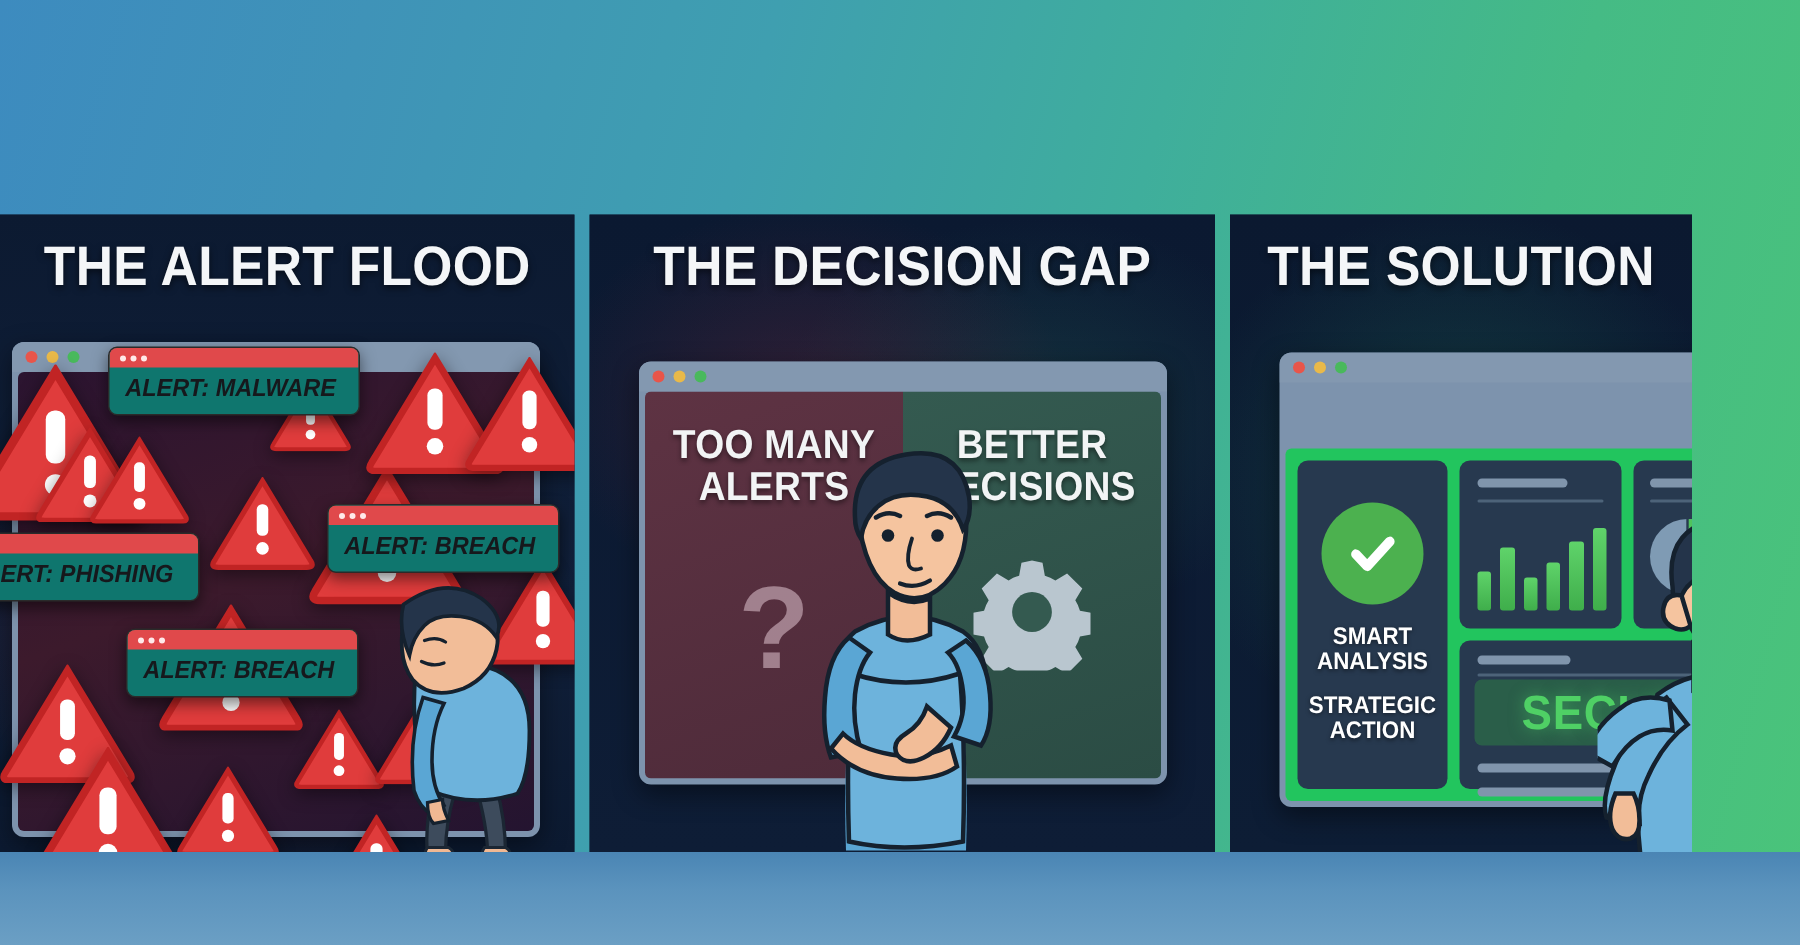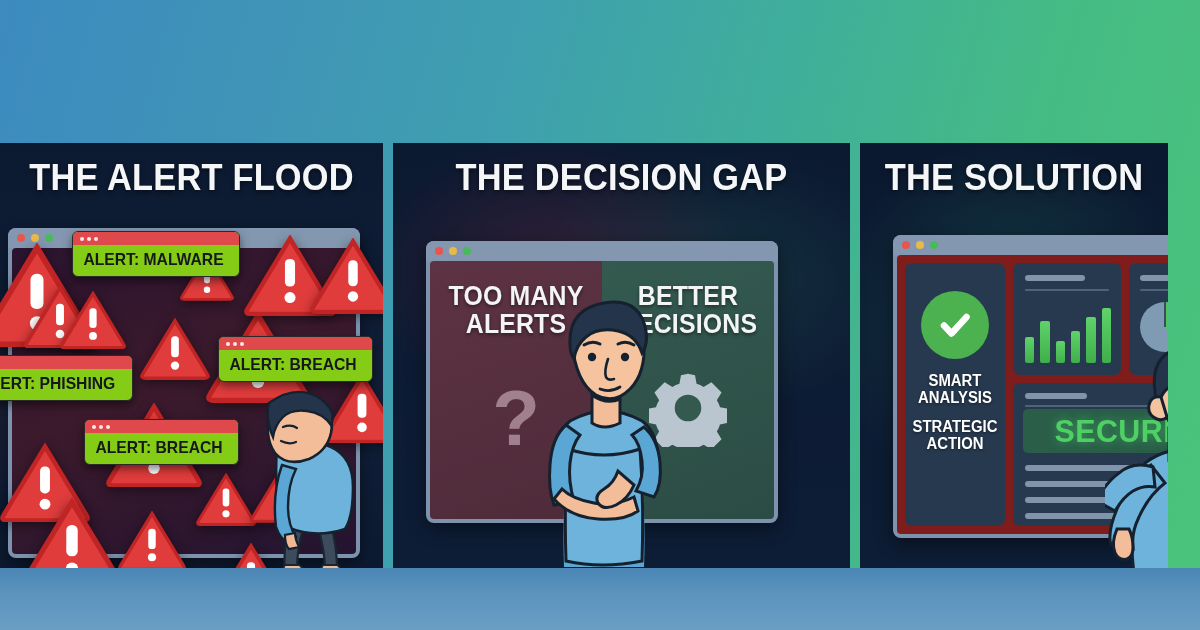--- a/index.html
+++ b/index.html
@@ -16,21 +16,21 @@
   }
   #panels{
     position:absolute; left:0; top:143px; width:1200px; height:425px;
     display:flex; gap:10px;
   }
   .panel{
     position:relative; overflow:hidden;
     background:#0d1b33;
   }
   .panel.p1{ width:383px; }
-  .panel.p2{ width:457px; }
+  .panel.p2{ width:417px; }
   .panel.p3{ width:308px; }
 
   .p1 .glow{
     position:absolute; inset:0;
     background:
       radial-gradient(ellipse 70% 55% at 45% 62%, rgba(150,35,45,.62) 0%, rgba(90,25,40,.30) 45%, rgba(13,27,51,0) 75%),
       linear-gradient(180deg,#0c1a31 0%,#11203a 60%,#0c1a31 100%);
   }
   .p2 .glow{
     position:absolute; inset:0;
@@ -73,21 +73,22 @@
   #p1win{ left:8px; top:85px; width:352px; height:330px; }
   #p1win .winbody{ background:linear-gradient(160deg,#2b1430 0%,#3c1a2c 45%,#241430 100%); }
 
   .tri{ position:absolute; }
   .tri svg{ display:block; filter:drop-shadow(0 3px 6px rgba(0,0,0,.45)); }
 
   .alertcard{
     position:absolute; border-radius:6px; overflow:hidden;
     box-shadow:0 4px 10px rgba(0,0,0,.5);
     border:1.5px solid #2a2a2a;
-    background:#84cc16;
+    background:#0f766e;
+    font-style:italic;
   }
   .alertcard .bar{
     height:13px; background:#e0494b; display:flex; align-items:center; gap:3px; padding-left:7px;
   }
   .alertcard .bar i{ width:4px;height:4px;border-radius:50%;background:#ffe9e9; display:block;}
   .alertcard .txt{
     padding:5px 11px 7px; font-weight:bold; font-size:16.5px; color:#16181c;
     white-space:nowrap; transform:scaleX(.95); transform-origin:left center;
     font-family:"Liberation Sans", sans-serif;
   }
@@ -104,21 +105,21 @@
     transform:scaleX(.92); letter-spacing:.2px;
   }
   #qmark{
     position:absolute; left:50%; top:112px; transform:translateX(-50%);
     font-size:78px; font-weight:bold; color:rgba(224,196,207,.55);
   }
   #gear{ position:absolute; left:50%; top:108px; transform:translateX(-50%); }
 
   
   #p3win{ left:33px; top:92px; width:345px; height:303px; }
-  #p3win .winbody{ background:#7f1d1d; padding:8px; }
+  #p3win .winbody{ background:#22c55e; padding:8px;margin-top:44px; }
   .card{ background:#27394f; border-radius:7px; position:absolute; }
   #c-check{ left:8px; top:8px; width:100px; bottom:8px; }
   #c-bars{ left:116px; top:8px; width:108px; height:112px; }
   #c-pie{ left:232px; top:8px; width:97px; height:112px; }
   #c-secure{ left:116px; top:128px; right:8px; bottom:8px; }
   .skel{ height:6px; border-radius:3px; background:#8095ac; }
   .skel.dim{ background:#4d6379; }
   .checkcirc{
     position:absolute; left:50%; top:28px; transform:translateX(-50%);
     width:68px;height:68px;border-radius:50%; background:#4cb14f;

